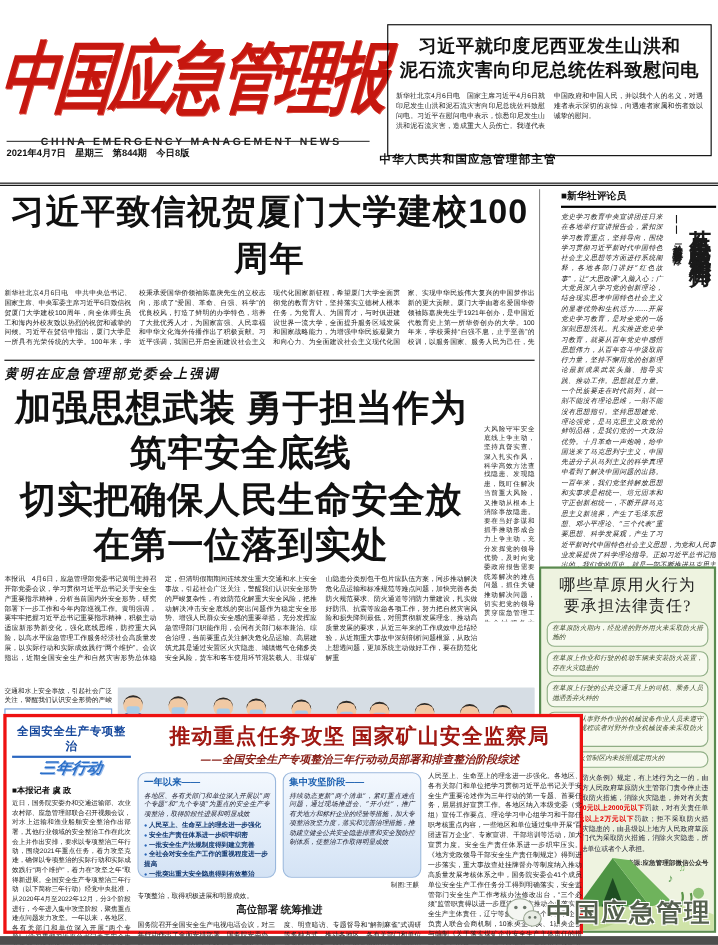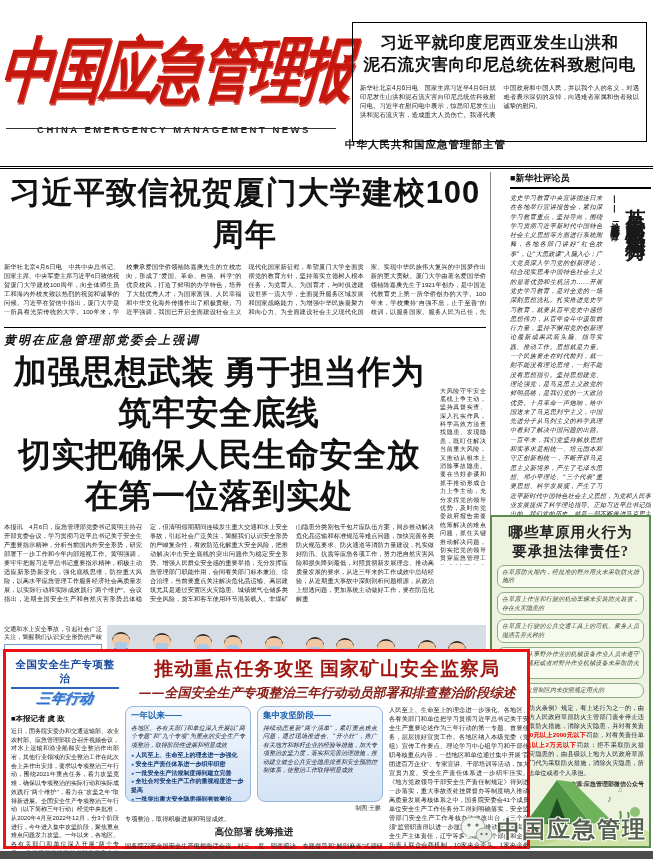--- a/index.html
+++ b/index.html
@@ -68,21 +68,21 @@
   .comm-label { font-size:9px; font-weight:bold; border-bottom:2px solid #000; padding-bottom:2px; margin-bottom:4px; }
   .comm-body { font-family:"DejaVu Serif",serif; font-style:italic; font-size:6.2px; line-height:1.5; text-align:justify; color:#1a1a1a; height:330px; overflow:hidden; }
   .vblock { float:right; height:292px; writing-mode:vertical-rl; margin-left:4px; padding-left:2px; }
   .vtitle { font-size:20px; font-weight:bold; letter-spacing:3px; font-family:"Liberation Sans",sans-serif; font-style:normal; }
   .vsub { font-size:8.5px; font-weight:bold; letter-spacing:1px; margin-top:2px; }
   
   .green-box {
     position:absolute; left:490px; top:515px; width:161px; height:333px;
     background:#eef3e0; border:2px solid #5a8a50; padding:6px 5px 0 5px; overflow:hidden;
   }
-  .green-title { font-size:14.5px; font-weight:bold; text-align:center; line-height:1.3; letter-spacing:1px; color:#222; font-family:"Liberation Serif",serif; }
+  .green-title { font-size:14.5px; font-weight:normal; text-align:center; line-height:1.3; letter-spacing:1px; color:#222; font-family:"Liberation Serif",serif; }
   .green-item {
     border:1px solid #8fae85; border-radius:7px; background:#f7faef;
     font-family:"DejaVu Serif",serif; font-style:italic;
     font-size:6px; line-height:1.45; color:#3c4a2c; padding:2px 4px; margin-top:4px; text-align:justify;
   }
   .law-text { margin-top:5px; font-size:6.2px; line-height:1.5; text-align:justify; color:#223; }
   .law-text .red { color:#e60000; font-weight:bold; }
   .green-src { font-size:6px; text-align:right; margin-top:3px; color:#333; font-weight:bold; }
   .tent-art { position:absolute; left:0; bottom:0; width:100%; height:84px; }
   
@@ -91,21 +91,21 @@
     border:3px solid #ee1111; background:#fff; padding:4px 5px; display:flex; gap:6px;
   }
   .rb-left { width:108px; flex:none; }
   .logo { text-align:center; padding:2px 0 4px 0; }
   .logo-l1 { font-size:10.5px; font-weight:bold; color:#16489c; letter-spacing:.5px; border-bottom:2px solid #2a66c0; display:inline-block; padding-bottom:1px; }
   .logo-l2 { font-family:"DejaVu Serif",serif; font-style:italic; font-weight:bold; font-size:14px; color:#2a6fc9; transform:skewX(-10deg); display:inline-block; margin-top:1px; text-shadow:1px 1px 0 #9cbdeb; }
   .rb-byline { font-size:7.5px; font-weight:bold; margin:2px 0 3px 0; }
   .rb-smalltext { font-size:6px; line-height:1.45; text-align:justify; color:#1a1a1a; height:138px; overflow:hidden; }
   .rb-center { flex:1; display:flex; flex-direction:column; }
   .rb-headline { font-size:19px; font-weight:bold; color:#a01812; text-align:center; letter-spacing:1px; font-family:"Liberation Serif",serif; }
-  .rb-sub { font-family:"DejaVu Serif",serif; font-style:italic; font-size:13px; font-weight:bold; color:#8a2018; text-align:center; margin-top:2px; }
+  .rb-sub { font-family:"DejaVu Serif",serif; font-style:italic; font-size:10px; font-weight:bold; color:#8a2018; text-align:center; margin-top:2px; }
   .rb-cols { display:flex; gap:6px; margin-top:4px; flex:1; }
   .rb-panels { width:258px; flex:none; }
   .panels-row { display:flex; gap:6px; }
   .panel {
     width:129px; border:1px solid #9ab8dd; border-radius:8px;
     background:linear-gradient(#f3f8fe,#d4e3f5); padding:3px 5px; height:96px; overflow:hidden;
   }
   .panel-h { font-size:8.5px; font-weight:bold; color:#1a5fb0; margin-bottom:2px; }
   .panel-intro { font-family:"DejaVu Serif",serif; font-style:italic; font-size:6px; line-height:1.4; color:#223; text-align:justify; }
   .panel-bullets { margin-top:2px; }
@@ -128,20 +128,21 @@
 <body>
 
 <div class="page">
 
   <div class="header">
     <div class="masthead">
       <div class="mast-title">中国应急管理报</div>
       <div class="mast-en">CHINA EMERGENCY MANAGEMENT NEWS</div>
     </div>
     <div class="date-block">
+      <div>2021年4月7日　星期三　第844期　今日8版</div>
     </div>
     <div class="supervisor">中华人民共和国应急管理部主管</div>
     <div class="top-box">
       <h2><span>习近平就印度尼西亚发生山洪和</span><br><span>泥石流灾害向印尼总统佐科致慰问电</span></h2>
       <div class="cols">新华社北京4月6日电　国家主席习近平4月6日就印尼发生山洪和泥石流灾害向印尼总统佐科致慰问电。习近平在慰问电中表示，惊悉印尼发生山洪和泥石流灾害，造成重大人员伤亡。我谨代表中国政府和中国人民，并以我个人的名义，对遇难者表示深切的哀悼，向遇难者家属和伤者致以诚挚的慰问。</div>
     </div>
   </div>
   <div class="hr-double"></div>
 
   <div class="main-left">

